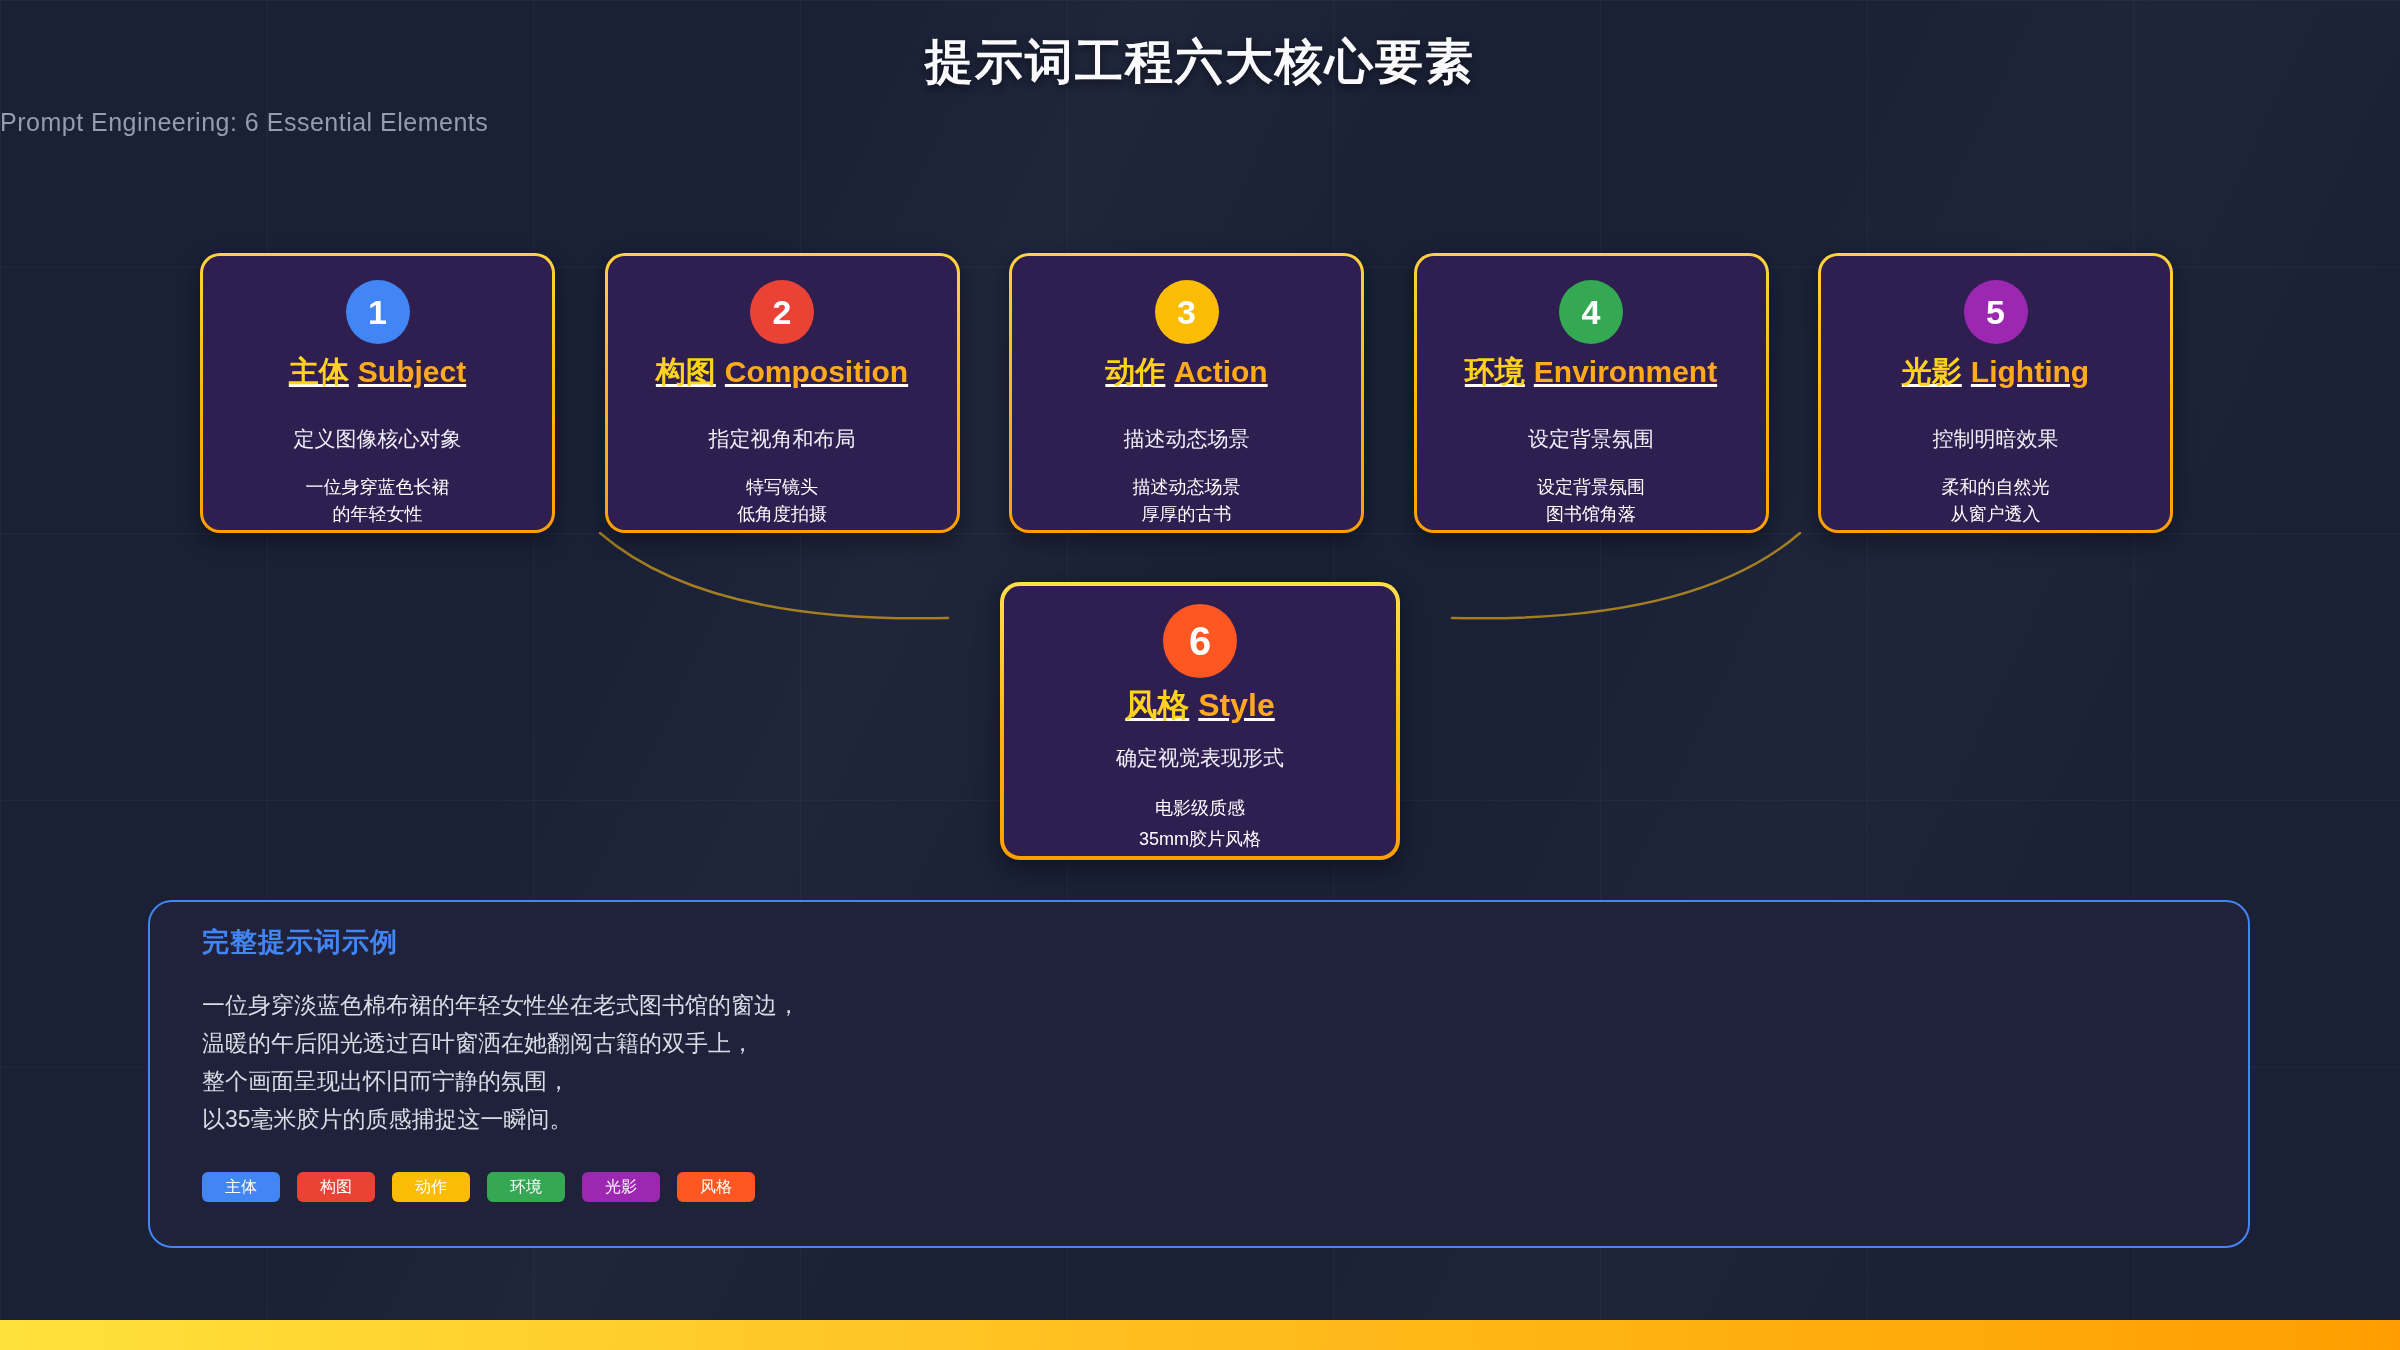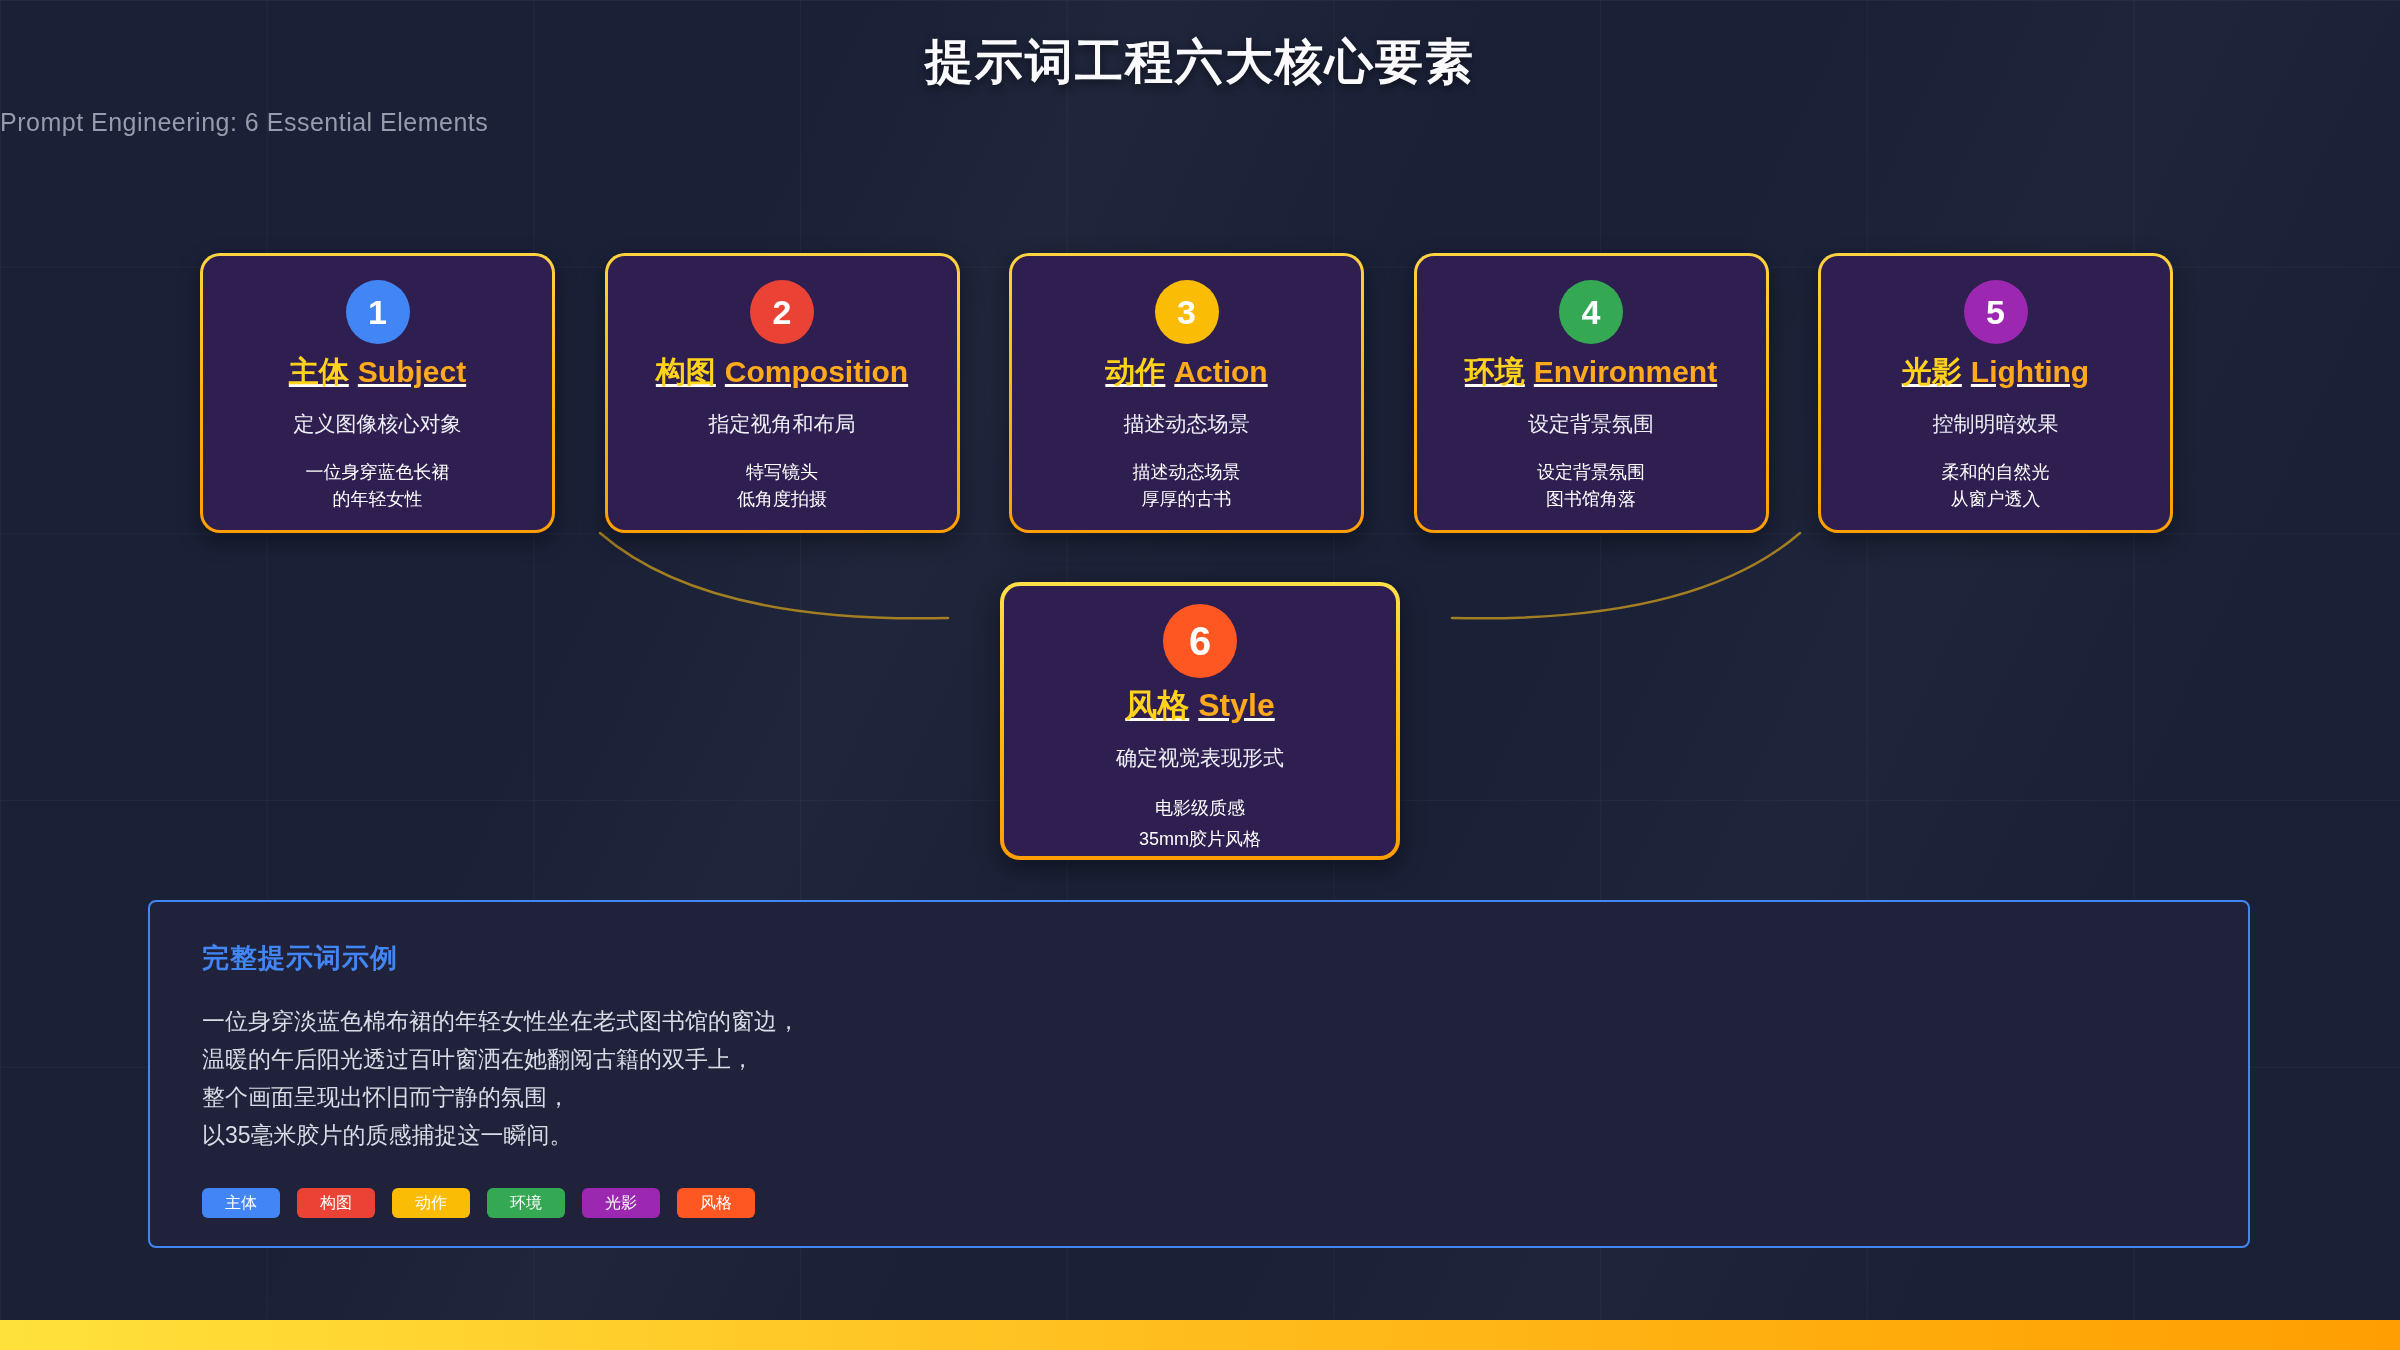--- a/index.html
+++ b/index.html
@@ -40,41 +40,41 @@
     display:flex; flex-direction:column; align-items:center; padding-top:24px;
   }
   .num-circle {
     width:64px; height:64px; border-radius:50%;
     display:flex; align-items:center; justify-content:center;
     font-size:34px; font-weight:700; color:#FFFFFF;
   }
   .card-title { margin-top:8px; font-size:30px; font-weight:700; white-space:nowrap;text-decoration:underline; }
   .card-title .zh { color:#FFD21B; }
   .card-title .en { color:#FFA91C; margin-left:9px; }
-  .card-desc { margin-top:17px; font-size:21px; color:#EEF0F6; }
+  .card-desc { margin-top:32px; font-size:21px; color:#EEF0F6; }
   .card-example { margin-top:21px; font-size:18px; color:#ffffff; line-height:27px; text-align:center; }
 
   .card-6 {
     position:absolute; left:1000px; top:582px; width:400px; height:278px;
     border-radius:20px; padding:4px;
     background:linear-gradient(180deg,#FFE04A 0%,#FFB607 55%,#FF9E00 100%);
     box-shadow:0 8px 24px rgba(0,0,0,0.42);
   }
   .card-6 .card-inner { border-radius:16px; padding-top:18px; }
   .card-6 .num-circle { width:74px; height:74px; font-size:40px; }
   .card-6 .card-title { font-size:32px; margin-top:6px;text-align:center; }
   .card-6 .card-desc { margin-top:16px; }
   .card-6 .card-example { line-height:31px; }
 
   .connectors { position:absolute; left:0; top:0; width:2400px; height:1350px; pointer-events:none; }
 
   .example-box {
     position:absolute; left:148px; top:900px; width:2102px; height:348px;
-    border:2px solid #4285F4; border-radius:8px; background:#1F223A;
-    padding:38px 52px;
+    border:2px solid #4285F4; border-radius:24px; background:#1F223A;
+    padding:22px 52px;
   }
   .box-title { font-size:27px; font-weight:700; color:#4285F4; letter-spacing:1px; }
   .box-text { margin-top:26px; font-size:23px; line-height:38px; color:#D8DCE5; }
   .tags-row { margin-top:34px; display:flex; gap:17px; }
   .tag {
     height:30px; padding:0 23px; border-radius:6px;
     display:flex; align-items:center; justify-content:center;
     font-size:16px; color:#FFFFFF; white-space:nowrap;
   }
   .bottom-bar {

